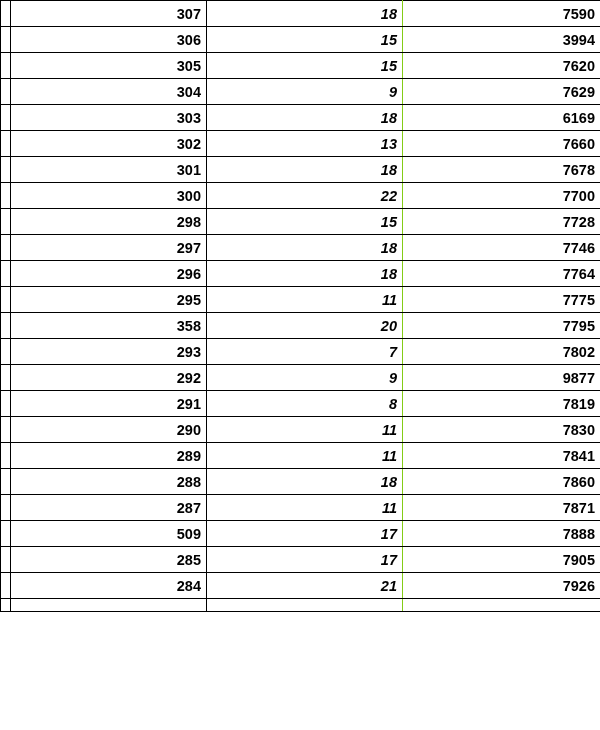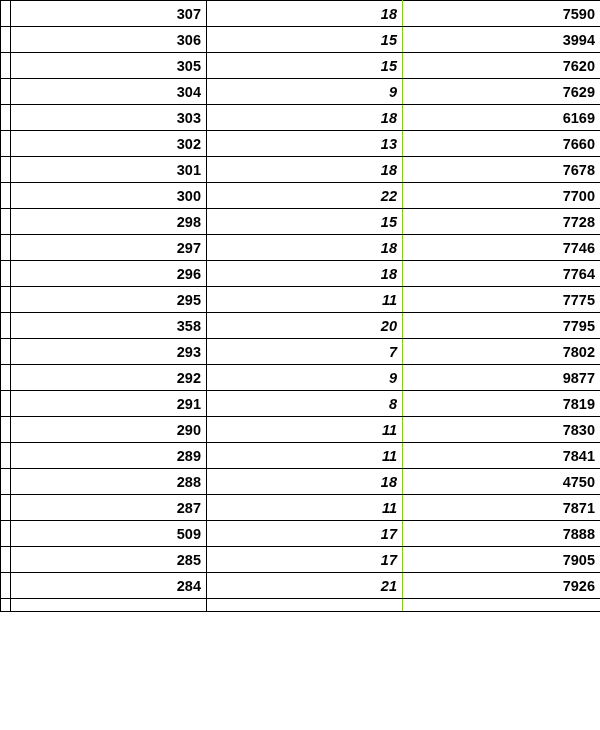--- a/index.html
+++ b/index.html
@@ -160,21 +160,21 @@
       <tr>
         <td class="c0"></td>
         <td class="c1">289</td>
         <td class="c2">11</td>
         <td class="c3">7841</td>
       </tr>
       <tr>
         <td class="c0"></td>
         <td class="c1">288</td>
         <td class="c2">18</td>
-        <td class="c3">4750</td>
+        <td class="c3">7860</td>
       </tr>
       <tr>
         <td class="c0"></td>
         <td class="c1">287</td>
         <td class="c2">11</td>
         <td class="c3">7871</td>
       </tr>
       <tr>
         <td class="c0"></td>
         <td class="c1">509</td>

